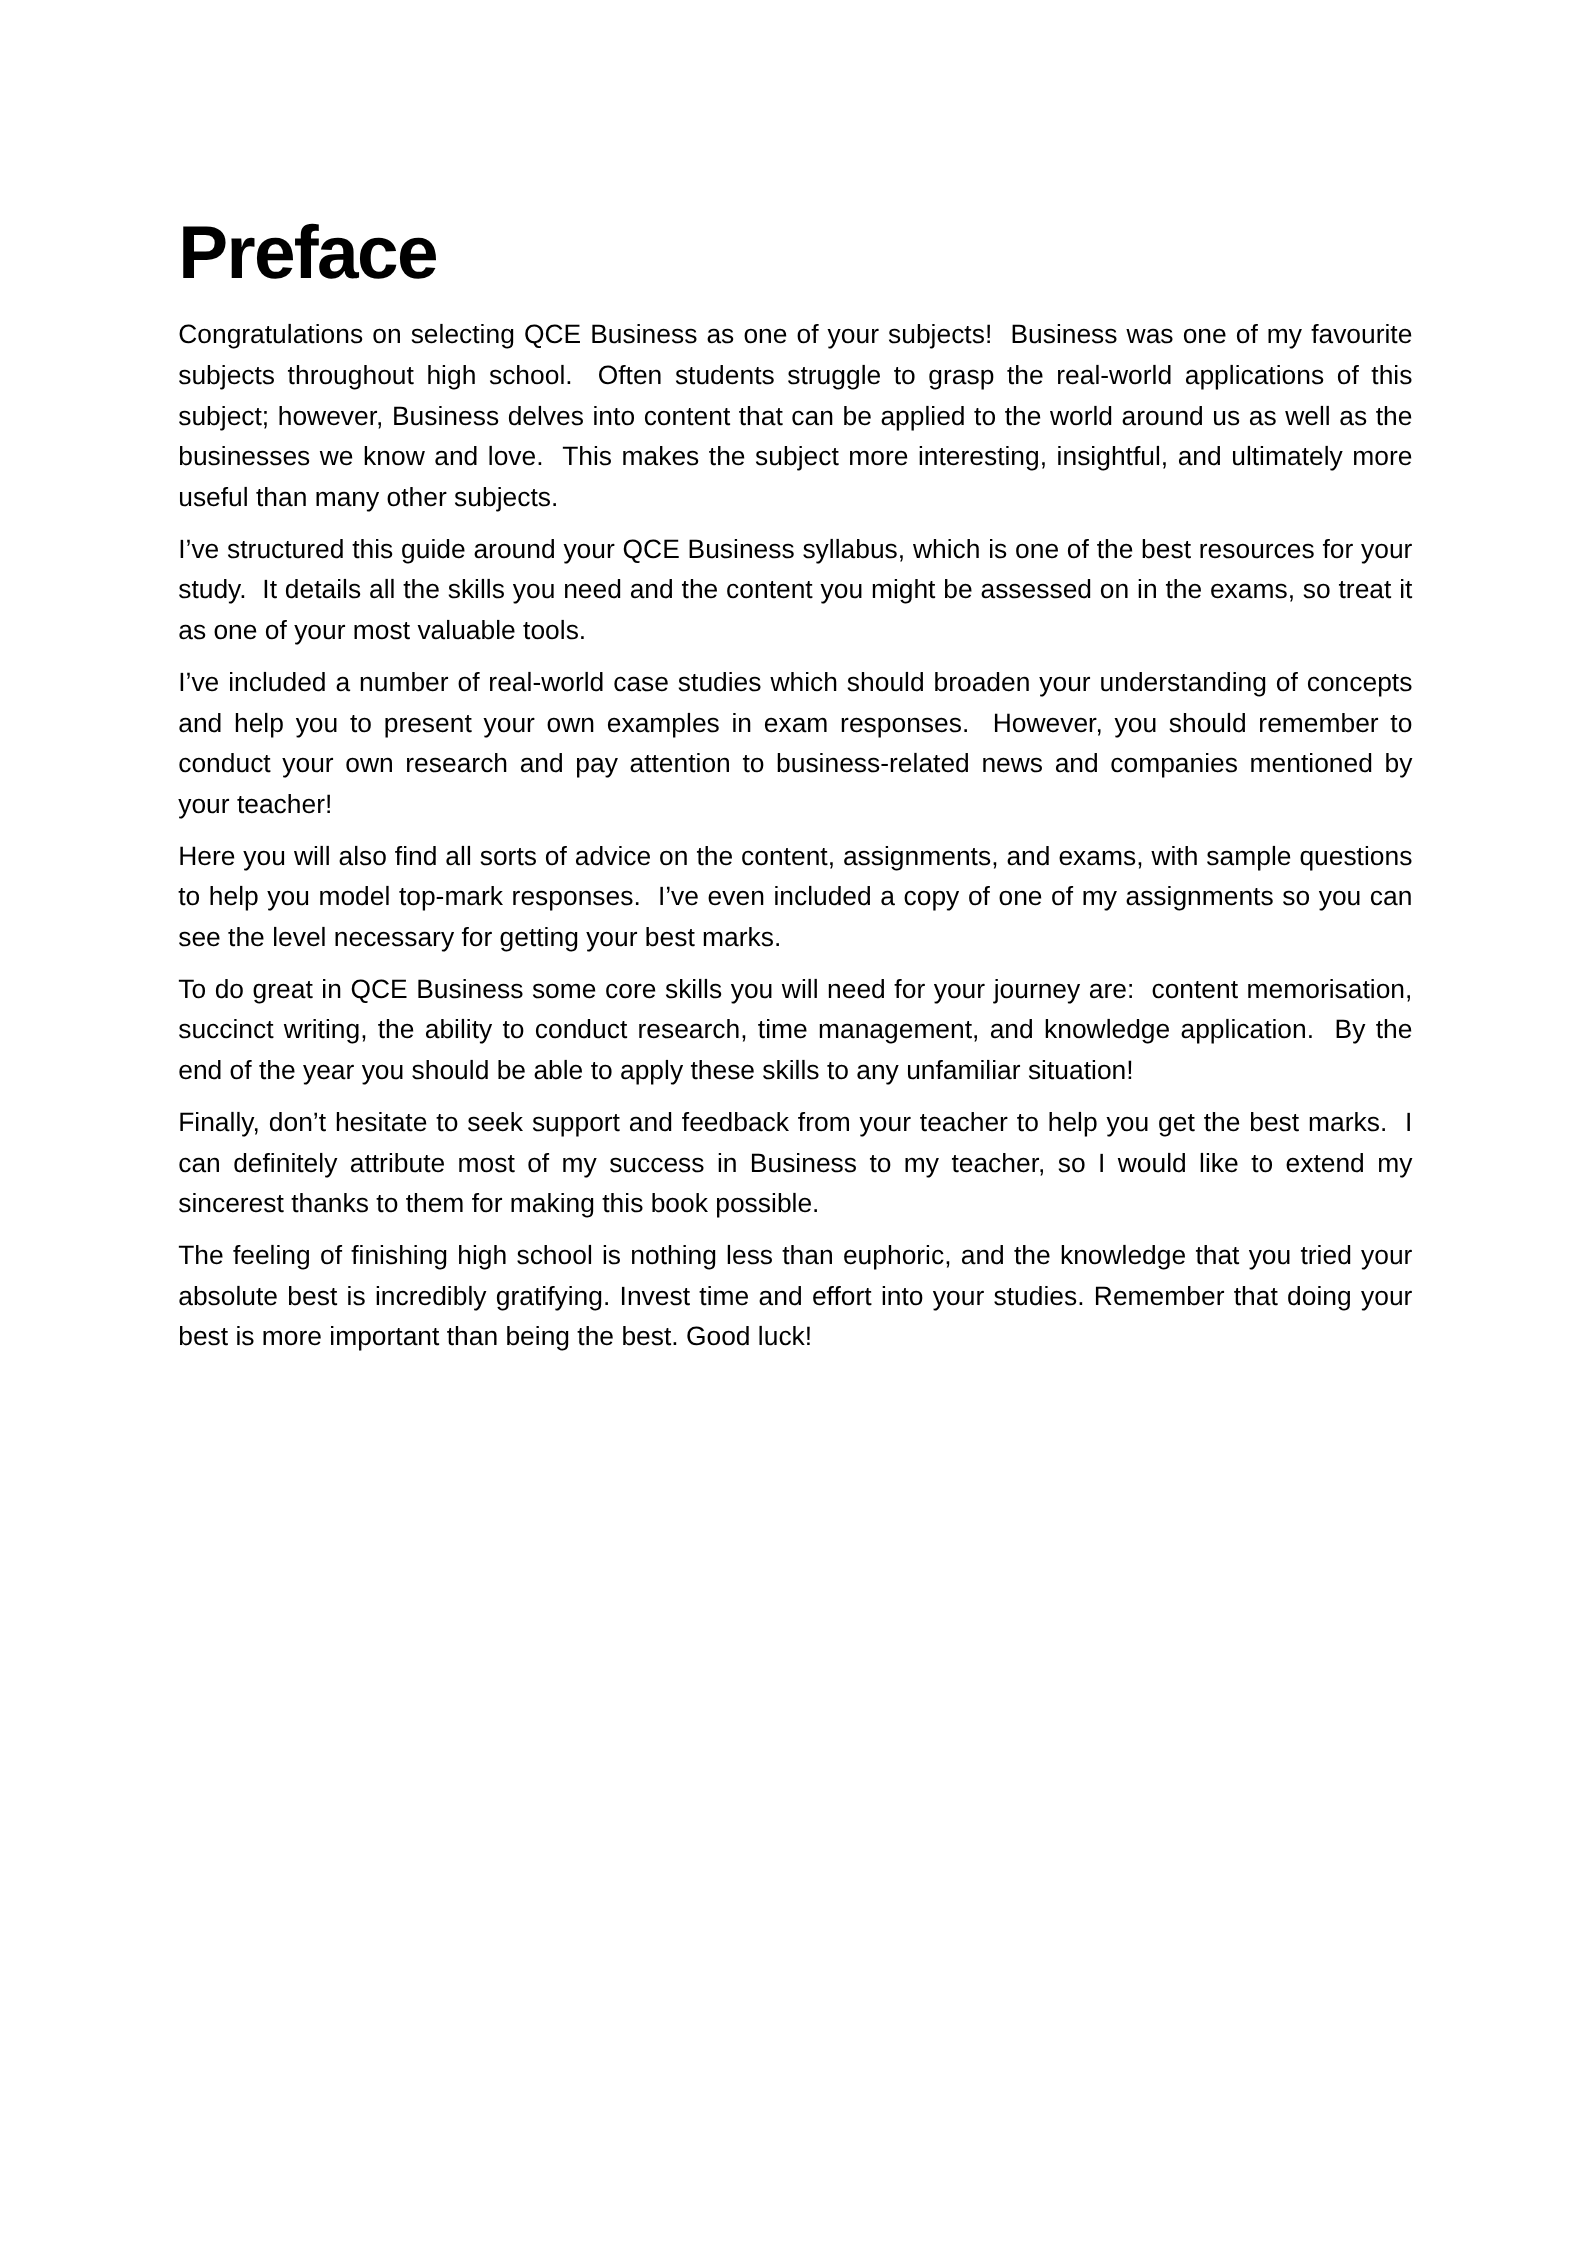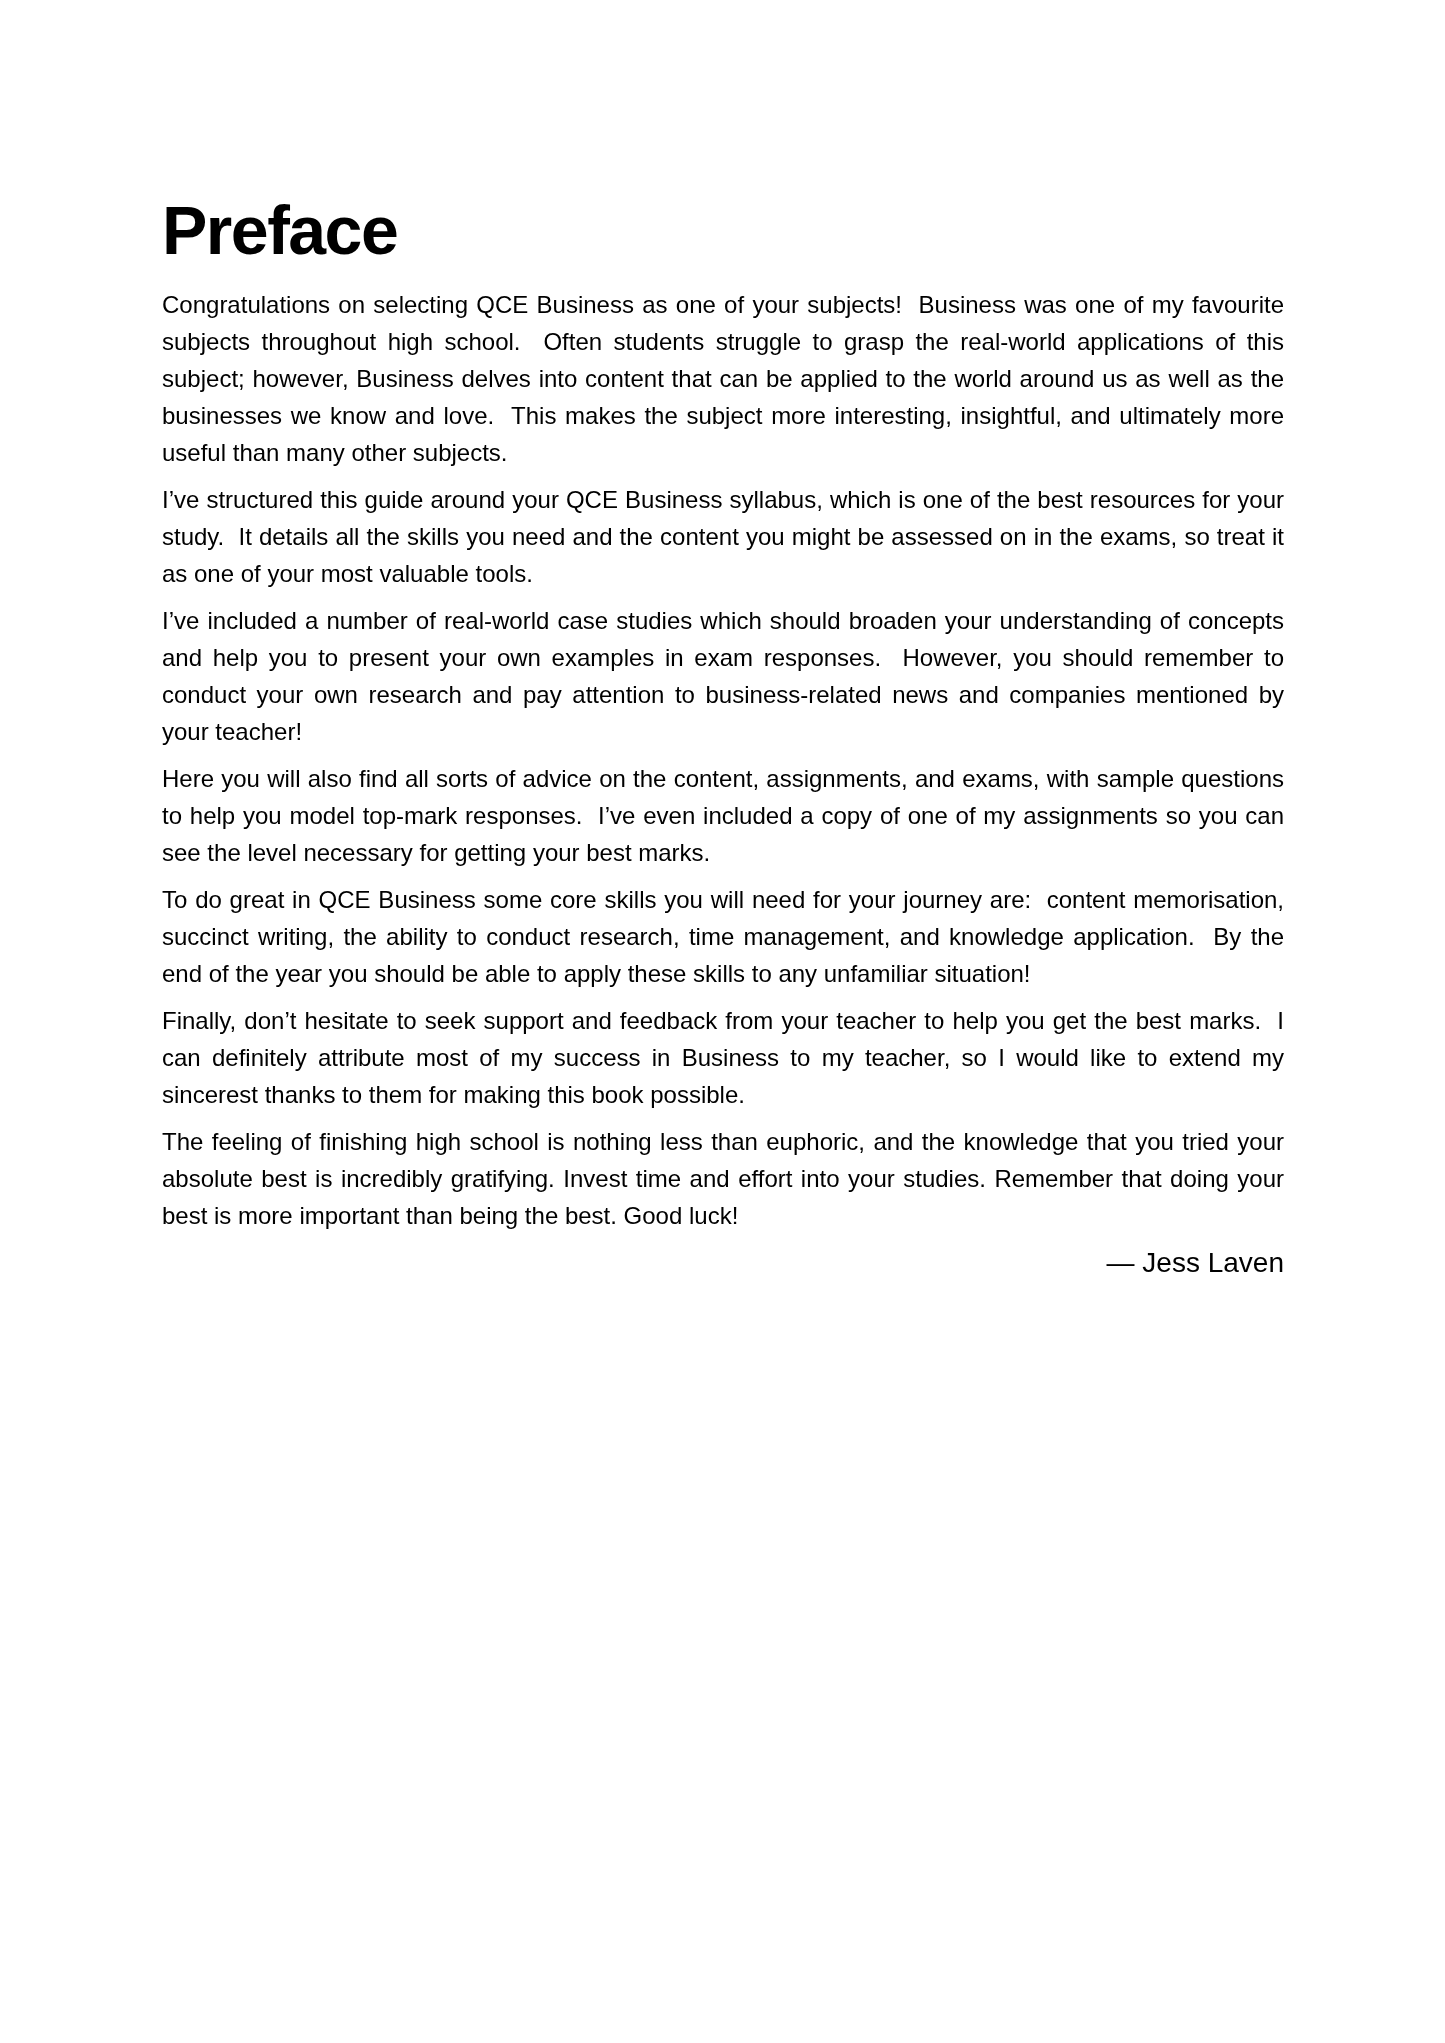--- a/index.html
+++ b/index.html
@@ -81,20 +81,19 @@
     <h1 class="title">Preface</h1>
 
     <p class="para">Congratulations on selecting QCE Business as one of your subjects!&nbsp; Business was one of my favourite subjects throughout high school.&nbsp; Often students struggle to grasp the real-world applications of this subject; however, Business delves into content that can be applied to the world around us as well as the businesses we know and love.&nbsp; This makes the subject more interesting, insightful, and ultimately more useful than many other subjects.</p>
     <p class="para">I’ve structured this guide around your QCE Business syllabus, which is one of the best resources for your study.&nbsp; It details all the skills you need and the content you might be assessed on in the exams, so treat it as one of your most valuable tools.</p>
     <p class="para">I’ve included a number of real-world case studies which should broaden your understanding of concepts and help you to present your own examples in exam responses.&nbsp; However, you should remember to conduct your own research and pay attention to business-related news and companies mentioned by your teacher!</p>
     <p class="para">Here you will also find all sorts of advice on the content, assignments, and exams, with sample questions to help you model top-mark responses.&nbsp; I’ve even included a copy of one of my assignments so you can see the level necessary for getting your best marks.</p>
     <p class="para">To do great in QCE Business some core skills you will need for your journey are:&nbsp; content memorisation, succinct writing, the ability to conduct research, time management, and knowledge application.&nbsp; By the end of the year you should be able to apply these skills to any unfamiliar situation!</p>
     <p class="para">Finally, don’t hesitate to seek support and feedback from your teacher to help you get the best marks.&nbsp; I can definitely attribute most of my success in Business to my teacher, so I would like to extend my sincerest thanks to them for making this book possible.</p>
     <p class="para">The feeling of finishing high school is nothing less than euphoric, and the knowledge that you tried your absolute best is incredibly gratifying. Invest time and effort into your studies. Remember that doing your best is more important than being the best. Good luck!</p>
 
-    <p class="signature">— Jess Laven</p>
   </div>
 
   <div class="footer">
     <div class="footer-copyright">Copyright © 2025 InStudent Publishing Pty. Ltd.</div>
     <div class="footer-pagenum">iii</div>
   </div>
 </div>
 
 </body></html>

